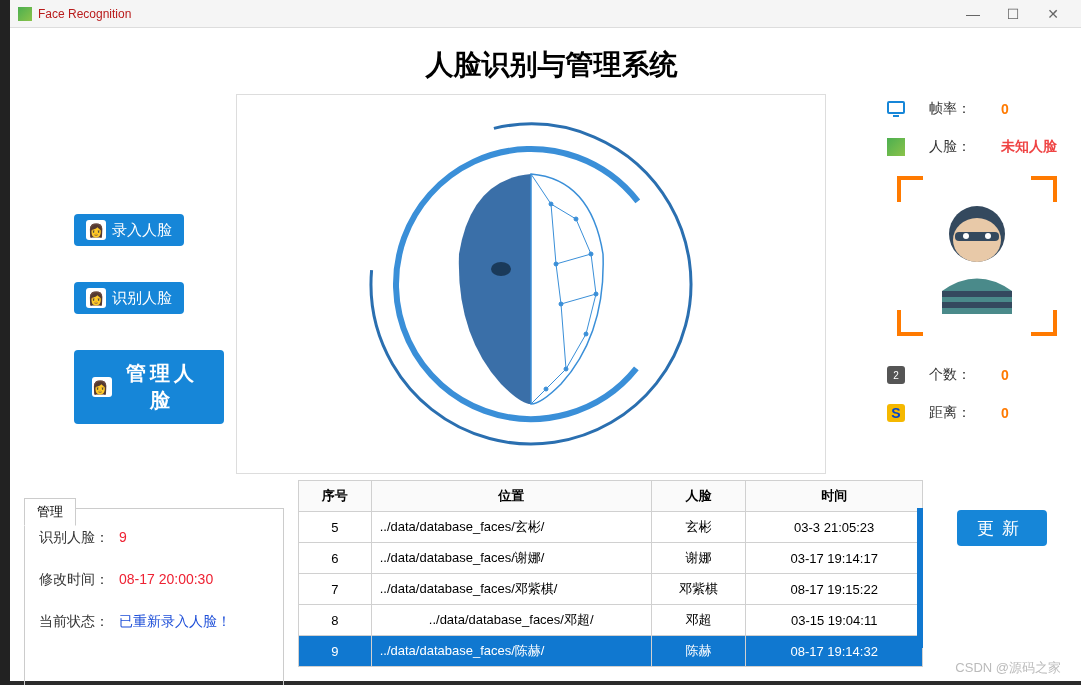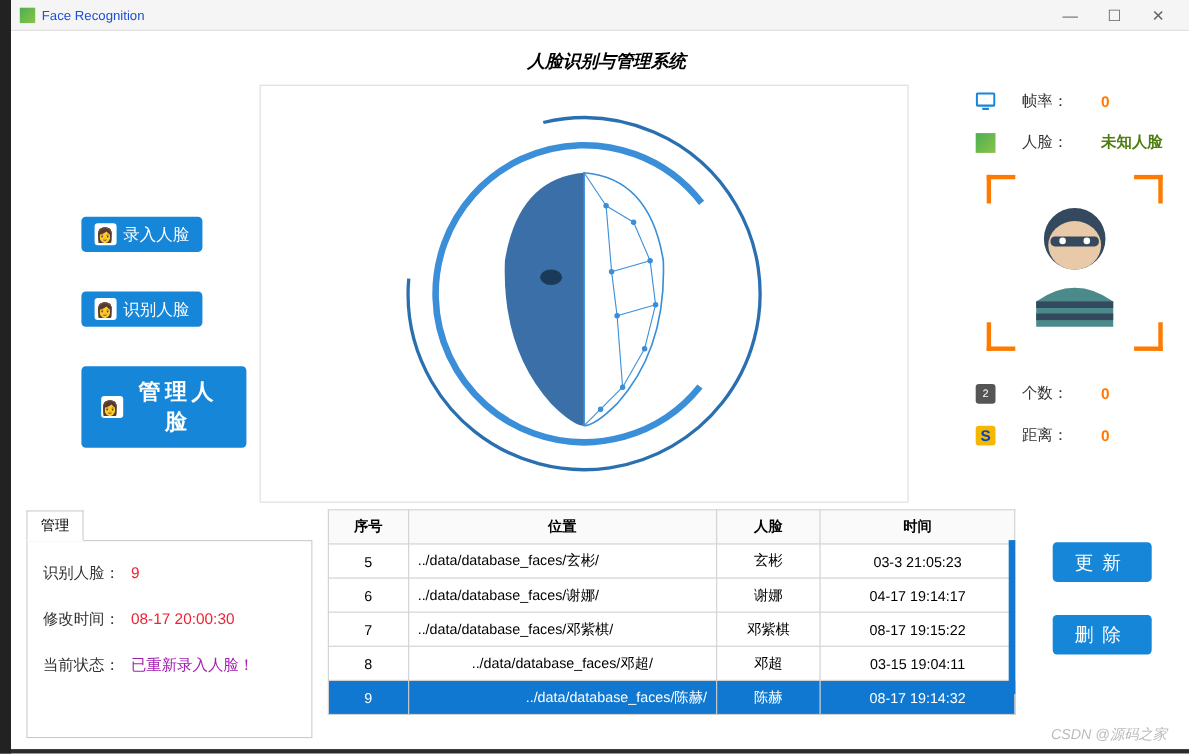--- a/index.html
+++ b/index.html
@@ -1,59 +1,59 @@
 <!DOCTYPE html>
 <html><head>
 <meta charset="utf-8">
 <style>
 * { box-sizing: border-box; margin: 0; padding: 0; font-family: "Microsoft YaHei", sans-serif; }
 body { background: #2b2b2b; width: 1081px; height: 685px; overflow: hidden; }
 .window { background: #fff; width: 1071px; height: 681px; margin-left: 10px; position: relative; }
 .titlebar { height: 28px; background: #f5f5f5; display: flex; align-items: center; padding: 0 8px; border-bottom: 1px solid #ddd; }
 .titlebar .icon { width: 14px; height: 14px; background: linear-gradient(135deg,#4caf50,#8bc34a); margin-right: 6px; }
-.titlebar .title { font-size: 12px; color: #1d4ed8; flex: 1; }
+.titlebar .title { font-size: 12px; color: #b91c1c; flex: 1; }
 .titlebar .ctrl { width: 40px; text-align: center; font-size: 14px; color: #666; cursor: pointer; }
 .header { text-align: center; padding: 18px 0 10px; }
-.header h1 { font-size: 16px; font-style: italic; font-weight: bold; font-family: "KaiTi","STKaiti",serif; margin-left: 12px; }
+.header h1 { font-size: 28px; font-weight: bold; font-family: "KaiTi","STKaiti",serif; margin-left: 12px; }
 .body { display: flex; padding: 0 14px; gap: 12px; }
 .sidebar { width: 200px; padding-top: 120px; display: flex; flex-direction: column; gap: 36px; align-items: flex-start; padding-left: 50px; }
 .nav-btn { background: #1686d8; color: #fff; border: none; border-radius: 4px; padding: 6px 12px; font-size: 15px; display: flex; align-items: center; gap: 6px; cursor: pointer; }
 .nav-btn.active { padding: 10px 18px; font-size: 20px; font-weight: bold; letter-spacing: 4px; }
 .nav-ico { width: 20px; height: 20px; background: #fff; border-radius: 3px; display: inline-flex; align-items: center; justify-content: center; font-size: 13px; }
 .center { flex: 1; }
 .preview { width: 590px; height: 380px; border: 1px solid #ddd; background: #fff; display: flex; align-items: center; justify-content: center; }
 .right { width: 180px; padding-top: 6px; }
 .stat { display: flex; align-items: center; gap: 24px; margin-bottom: 20px; font-size: 14px; }
 .stat .lbl { color: #333; width: 48px; }
 .stat .val { color: #ff7a00; font-weight: bold; }
-.stat .val.red { color: #4d7c0f; }
+.stat .val.red { color: #ef4444; }
 .stat-ico { width: 18px; height: 18px; display: inline-flex; align-items: center; justify-content: center; }
 .detect-box { width: 160px; height: 160px; position: relative; margin: 10px auto 30px; display:flex; align-items:center; justify-content:center; }
 .corner { position: absolute; width: 26px; height: 26px; border: 4px solid #ff7a00; }
 .c-tl { top:0; left:0; border-right:none; border-bottom:none; }
 .c-tr { top:0; right:0; border-left:none; border-bottom:none; }
 .c-bl { bottom:0; left:0; border-right:none; border-top:none; }
 .c-br { bottom:0; right:0; border-left:none; border-top:none; }
 .lower { display:flex; padding: 6px 14px 0; gap:14px; }
 .tab-panel { width: 260px; }
-.tab { display:inline-block; padding:4px 12px; font-size:13px; border:1px solid #ccc; border-bottom:1px solid #fff; background:#fff; position:relative; top:1px; }
+.tab { display:inline-block; padding:4px 12px; font-size:13px; border:1px solid #ccc; border-bottom:1px solid #fff; background:#fff; position:relative; top:18px; }
 .tab-body { border:1px solid #ccc; padding:20px 14px; height:180px; }
 .info-row { display:flex; margin-bottom:24px; font-size:14px; }
 .info-row .k { width:80px; color:#333; }
 .info-row .v { color:#e23; }
-.info-row .v.orange { color:#a21caf; }
+.info-row .v.orange { color:#1d4ed8; }
 .table-wrap { flex:1; }
 table { width:100%; border-collapse:collapse; font-size:13px; }
 th,td { border:1px solid #d0d0d0; padding:6px 8px; text-align:center; }
 th { background:#fafafa; font-weight:bold; }
 tr.sel td { background:#1078d0; color:#fff; }
 .scroll-ind { position:absolute; right:0; width:6px; background:#1078d0; }
 .actions { width:130px; display:flex; flex-direction:column; gap:30px; align-items:center; padding-top:30px; }
 .act-btn { background:#1686d8; color:#fff; border:none; border-radius:4px; width:90px; height:36px; font-size:17px; letter-spacing:8px; cursor:pointer; padding-left:0; }
-.watermark { position:absolute; bottom:4px; right:20px; color:#bbb; font-size:13px;font-style:italic; }
+.watermark { position:absolute; bottom:4px; right:20px; color:#bbb; font-size:13px; }
 .crop-left { position:absolute; left:0; top:0; width:10px; height:685px; background:#222; color:#888; font-size:10px; overflow:hidden; }
 </style>
 </head>
 <body>
 
 <div class="crop-left"></div>
 <div class="window">
   <div class="titlebar">
     <span class="icon"></span>
     <span class="title">Face Recognition</span>
@@ -196,45 +196,44 @@
             <tr>
               <td>5</td>
               <td style="text-align: left;">../data/database_faces/玄彬/</td>
               <td>玄彬</td>
               <td>03-3 21:05:23</td>
             </tr>
             <tr>
               <td>6</td>
               <td style="text-align: left;">../data/database_faces/谢娜/</td>
               <td>谢娜</td>
-              <td>04-17 19:14:17</td>
+              <td>03-17 19:14:17</td>
             </tr>
             <tr>
               <td>7</td>
               <td style="text-align: left;">../data/database_faces/邓紫棋/</td>
               <td>邓紫棋</td>
               <td>08-17 19:15:22</td>
             </tr>
             <tr>
               <td>8</td>
               <td style="text-align: center; margin-top: 40px;">../data/database_faces/邓超/</td>
               <td>邓超</td>
               <td>03-15 19:04:11</td>
             </tr>
             <tr class="sel">
               <td>9</td>
-              <td style="text-align: right;">../data/database_faces/陈赫/</td>
+              <td style="text-align: left;">../data/database_faces/陈赫/</td>
               <td>陈赫</td>
               <td>08-17 19:14:32</td>
             </tr>
           </tbody>
       </table>
       <div class="scroll-ind" style="top:28px;height:140px"></div>
     </div>
 
     <div class="actions">
       <button class="act-btn">更新</button>
-      <button class="act-btn">删除</button>
     </div>
   </div>
 
   <div class="watermark">CSDN @源码之家</div>
 </div>
 
 </body></html>

